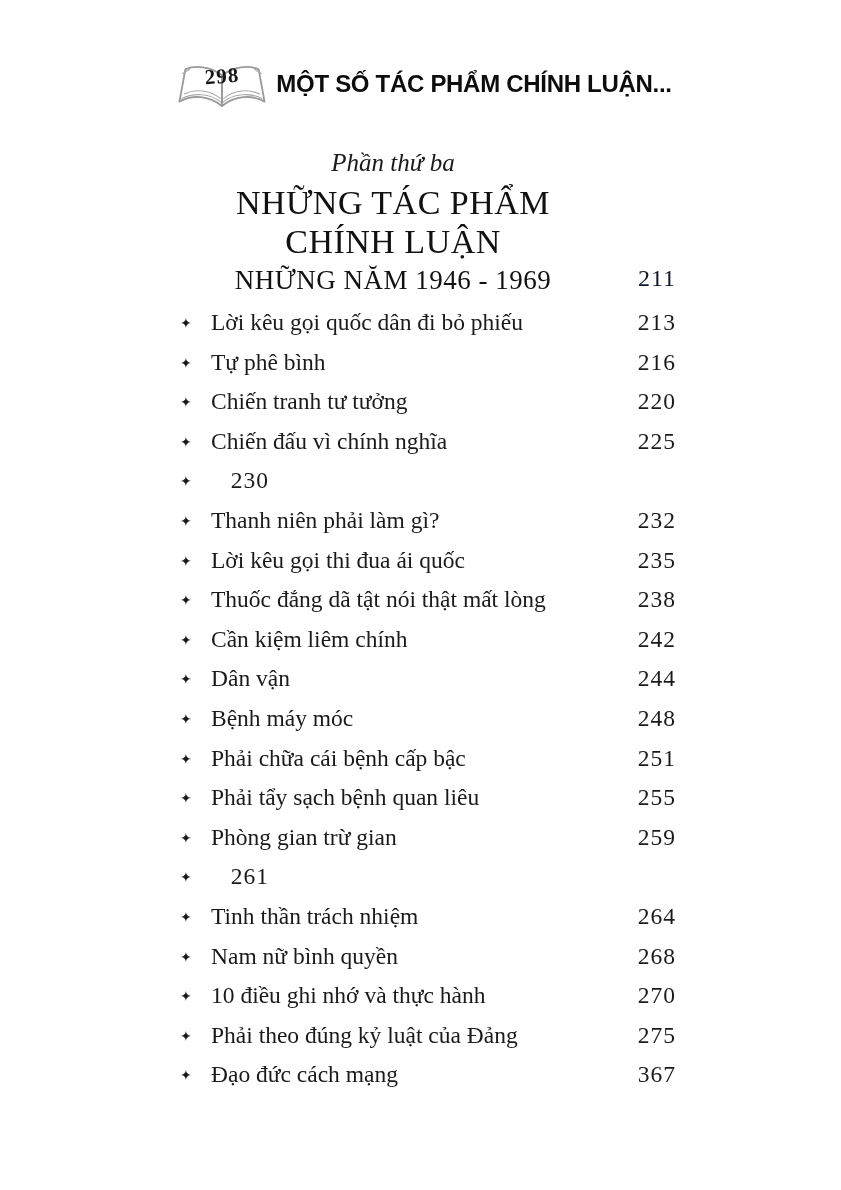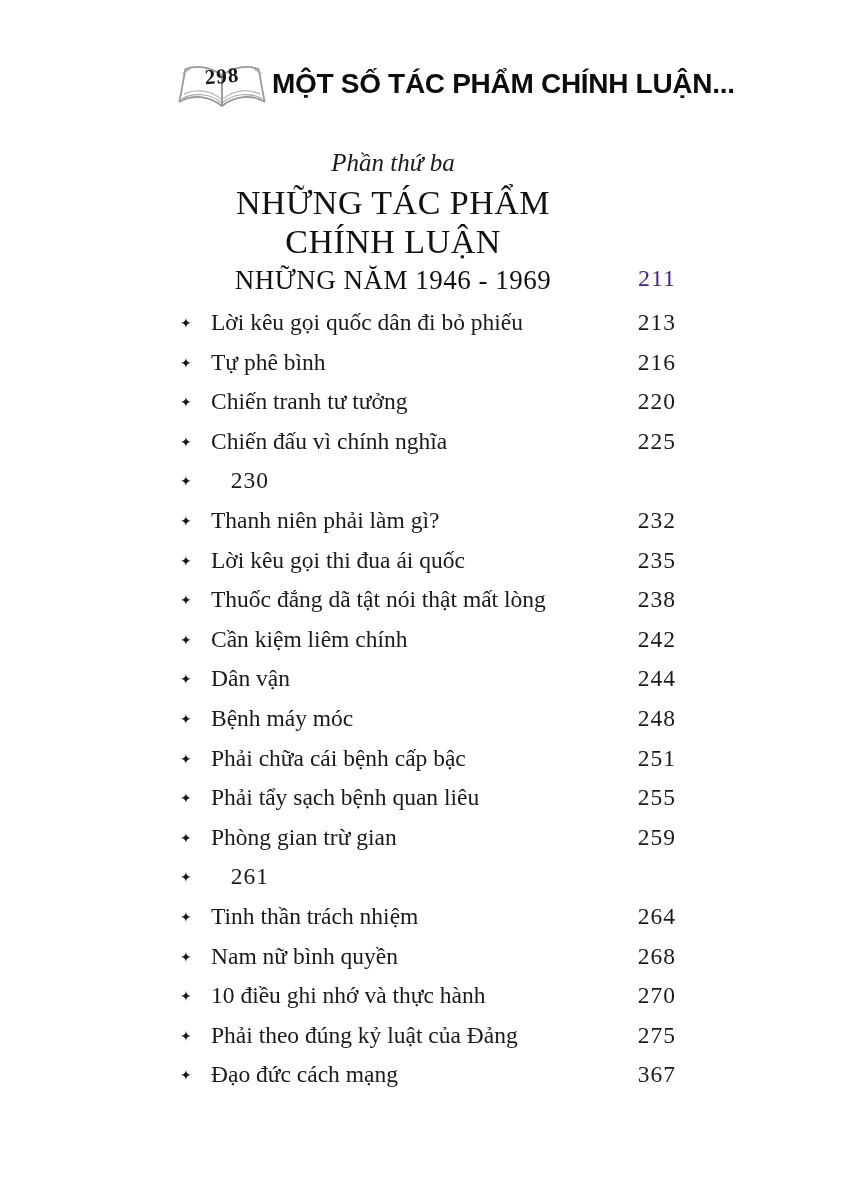--- a/index.html
+++ b/index.html
@@ -42,21 +42,21 @@
     font-size: 21px;
     color: #151515;
     transform: rotate(-4deg);
     letter-spacing: 1px;
   }
   .running-title {
     flex: 1;
     text-align: center;
     font-family: "Liberation Sans", sans-serif;
     font-weight: bold;
-    font-size: 28px;
+    font-size: 24px;
     letter-spacing: -0.3px;
     color: #0d0d0d;
     white-space: nowrap;
     padding-left: 6px;
   }
 
   
   .section-heading {
     position: absolute;
     top: 146px;
@@ -84,21 +84,21 @@
     line-height: 39px;
     letter-spacing: 0.5px;
     color: #111;
   }
   .section-page-number {
     position: absolute;
     right: -70px;
     bottom: 2px;
     font-size: 24px;
     letter-spacing: 1px;
-    color: #4c1d95;
+    color: #0f172a;
   }
 
   
   .toc {
     position: absolute;
     top: 288px;
     left: 180px;
     right: 165px;
   }
   .toc-row {

